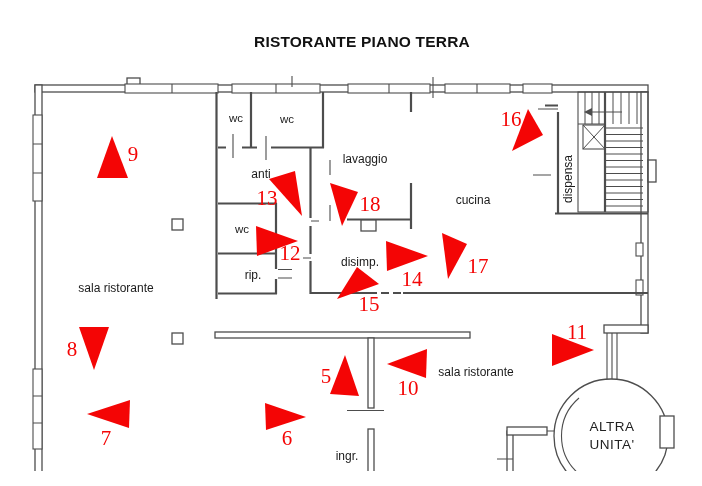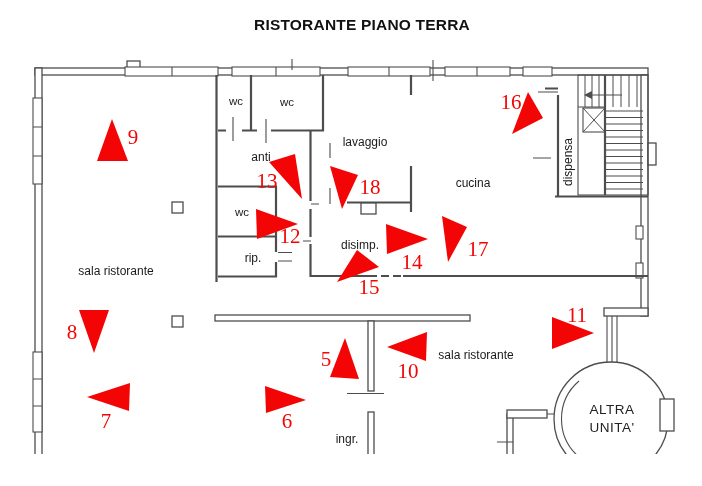--- a/index.html
+++ b/index.html
@@ -1,17 +1,17 @@
 <!DOCTYPE html>
 <html><head>
 <meta charset="utf-8">
 <style>
   html,body{margin:0;padding:0;background:#ffffff;}
   #stage{position:relative;width:702px;height:454px;background:#fff;overflow:hidden;
-         font-family:"Liberation Sans",sans-serif;}
+         font-family:"Liberation Sans",sans-serif;margin-top:17px;}
   svg{display:block;}
   .title-text{font-family:"Liberation Sans",sans-serif;font-weight:bold;font-size:15.5px;
               letter-spacing:.2px;fill:#111;}
   .room-label{font-family:"Liberation Sans",sans-serif;font-size:12px;fill:#1a1a1a;}
   .room-label-sm{font-family:"Liberation Sans",sans-serif;font-size:11.5px;fill:#1a1a1a;}
   .unit-label{font-family:"Liberation Sans",sans-serif;font-size:13.5px;fill:#222;letter-spacing:.5px;}
   .marker-num{font-family:"Liberation Serif","DejaVu Serif",serif;font-size:21px;}
   .wall{fill:#ffffff;stroke:#4d4d4d;stroke-width:1.3;}
   .win{fill:#ffffff;stroke:#4d4d4d;stroke-width:1.1;}
   .iw{stroke:#4d4d4d;stroke-width:2.2;fill:none;}

